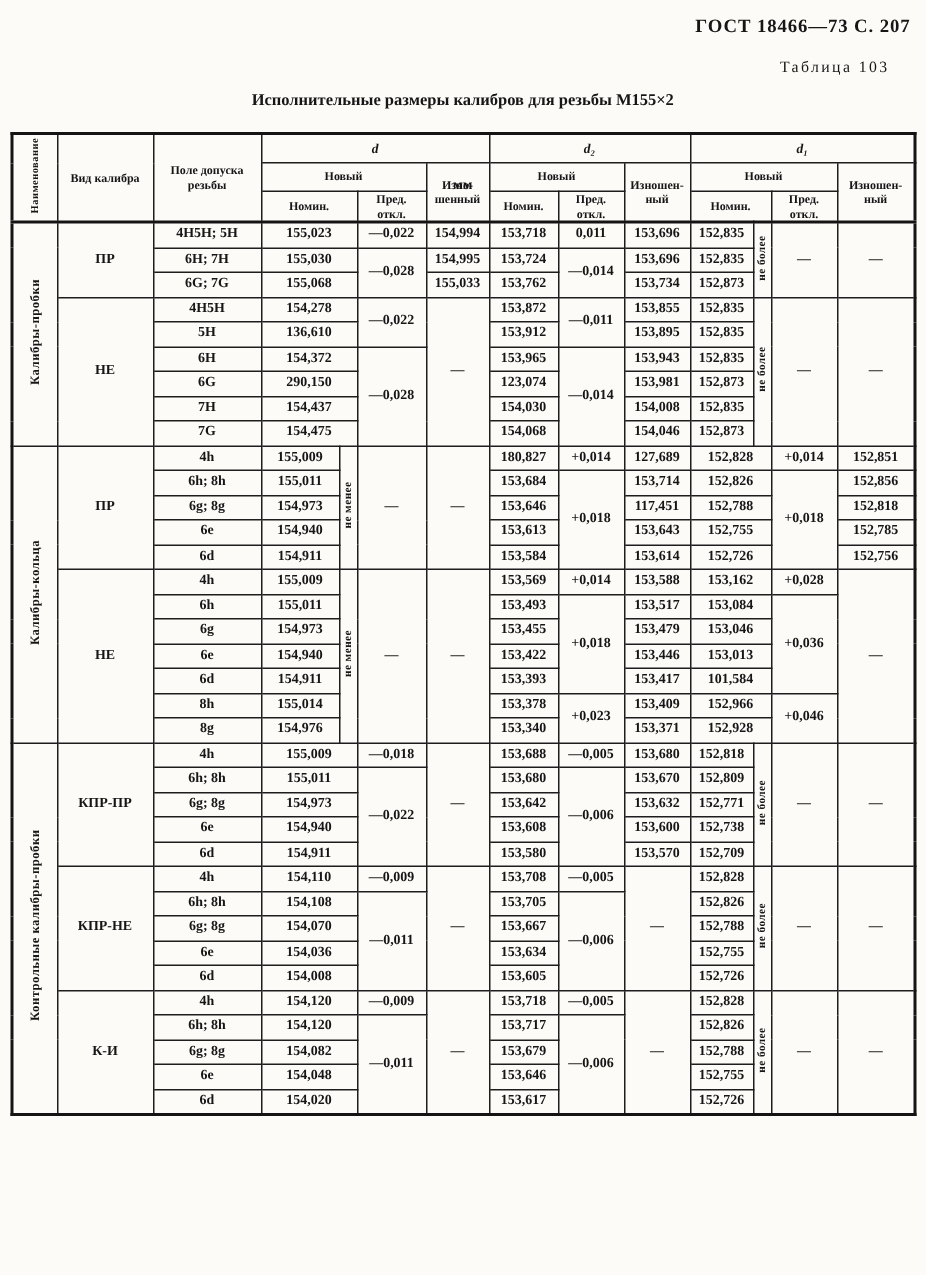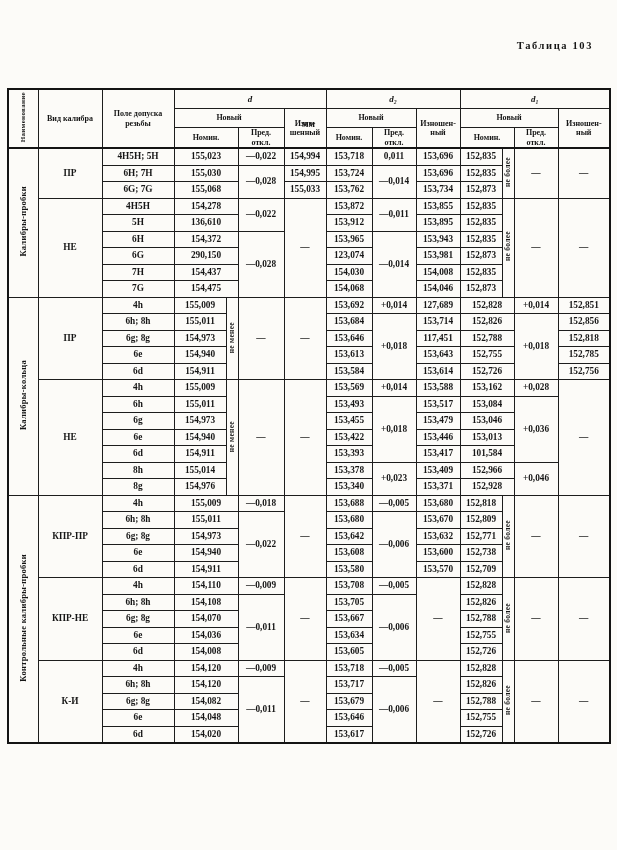--- a/index.html
+++ b/index.html
@@ -10,21 +10,21 @@
     color:#161616;
   }
   .page { position:relative; width:617px; height:850px; overflow:hidden; }
 
   .gost-header {
     position:absolute; top:10px; right:10px;
     font-size:12.5px; font-weight:bold; letter-spacing:0.6px;
   }
   .table-label {
     position:absolute; top:40px; right:24px;
-    font-size:10.5px; font-weight:bold; letter-spacing:1.6px;
+    font-size:10.5px; font-weight:normal; letter-spacing:1.6px;
   }
   .title {
     position:absolute; top:61px; left:0; width:100%;
     text-align:center; font-size:11px; font-weight:bold;
   }
   .units {
     position:absolute; top:75px; left:0; width:100%;
     text-align:center; font-size:9.5px; font-weight:bold;margin-top:44px;
   }
 
@@ -50,21 +50,23 @@
     display:inline-block; line-height:1; white-space:nowrap;
     font-size:8.5px; letter-spacing:0.3px;
   }
   .vert.tiny span { font-size:7px; }
   .vert.sm span { font-size:7.5px; }
 </style>
 </head>
 <body>
 
 <div class="page">
+  <div class="gost-header">ГОСТ 18466—73 С. 207</div>
   <div class="table-label">Таблица 103</div>
+  <div class="title">Исполнительные размеры калибров для резьбы М155×2</div>
   <div class="units">мм</div>
 
   <table class="main">
     <colgroup>
       <col style="width:30px">
         <col style="width:64px">
         <col style="width:72px">
       <col style="width:52px">
         <col style="width:12px">
         <col style="width:46px">
@@ -196,21 +198,21 @@
           <td><span>152,873</span></td>
         </tr>
         <tr>
           <td rowspan="12" class="vert"><span>Калибры-кольца</span></td>
           <td rowspan="5"><span>ПР</span></td>
           <td><span>4h</span></td>
           <td><span>155,009</span></td>
           <td rowspan="5" class="vert sm"><span>не менее</span></td>
           <td rowspan="5"><span>—</span></td>
           <td rowspan="5"><span>—</span></td>
-          <td><span>153,692</span></td>
+          <td><span>180,827</span></td>
           <td><span>+0,014</span></td>
           <td><span>127,689</span></td>
           <td colspan="2"><span>152,828</span></td>
           <td><span>+0,014</span></td>
           <td><span>152,851</span></td>
         </tr>
         <tr>
           <td><span>6h; 8h</span></td>
           <td><span>155,011</span></td>
           <td><span>153,684</span></td>

